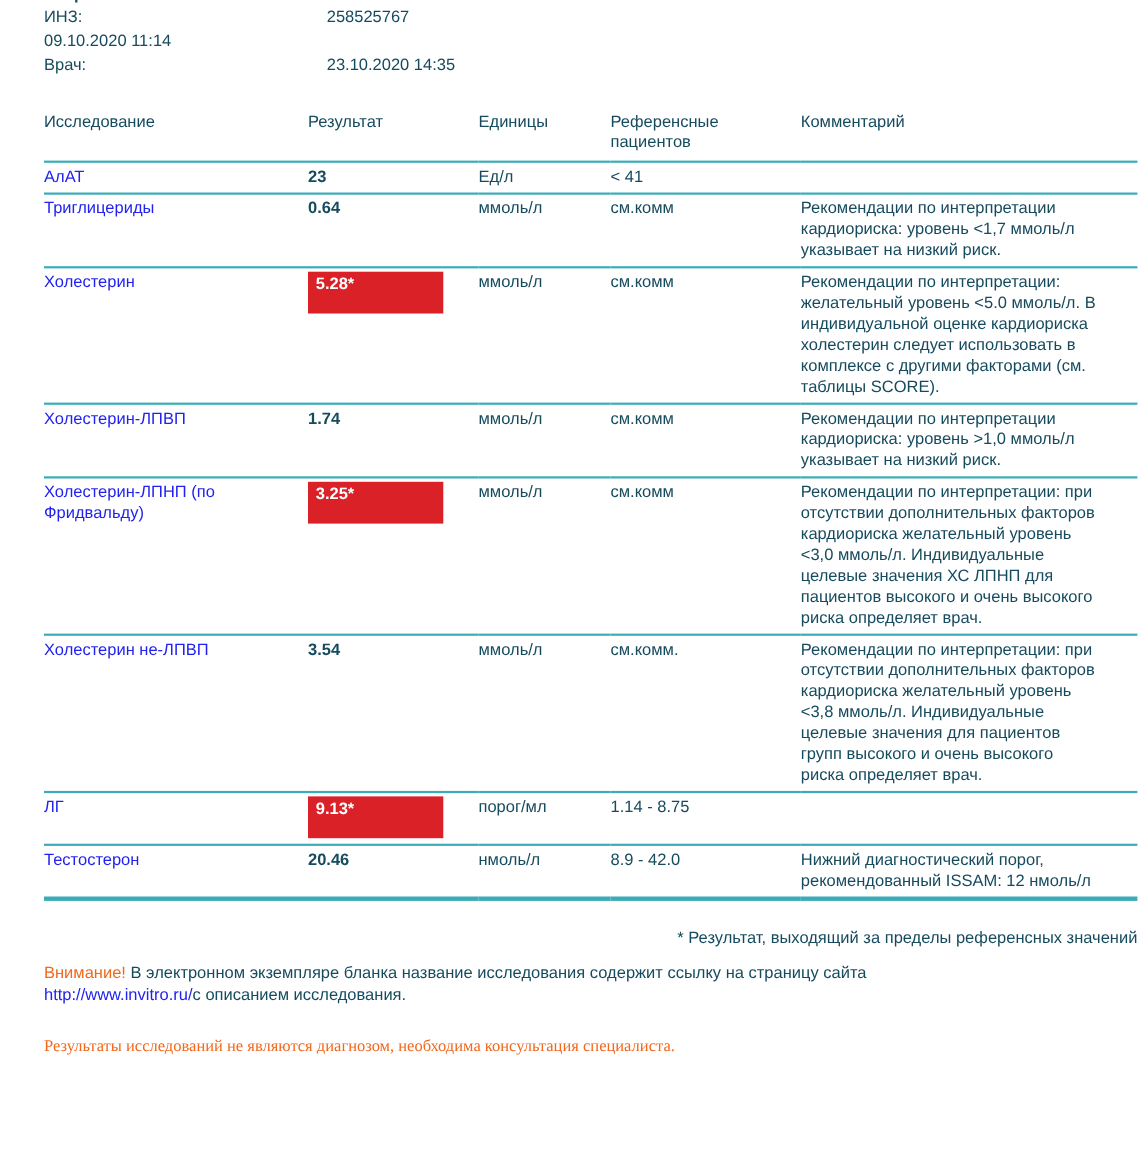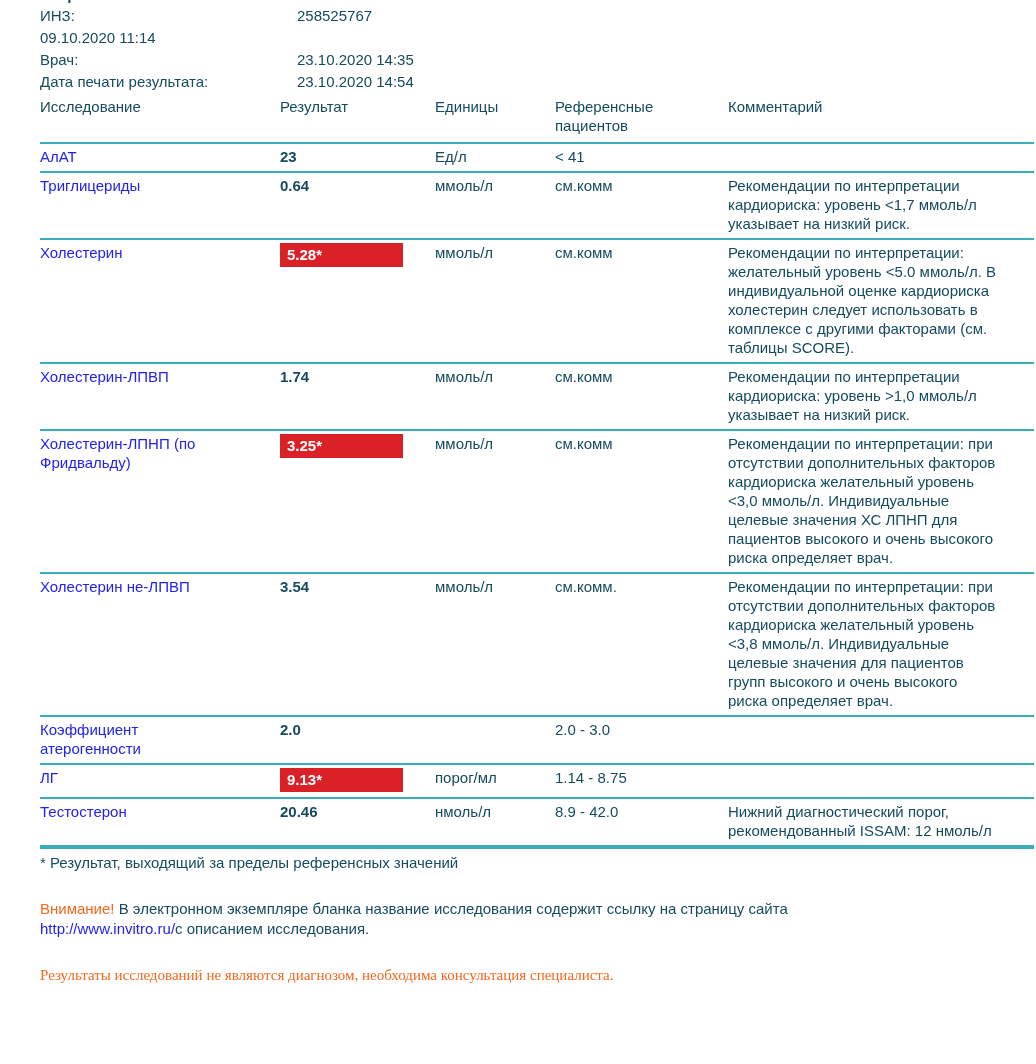--- a/index.html
+++ b/index.html
@@ -24,20 +24,21 @@
   .meta-clip .meta-row{margin-top:-16px;font-weight:bold;}
 
   .meta-row{display:flex;line-height:22px;}
   .meta-label{width:257px;flex:none;}
   .meta-value{flex:1;}
 
   table.results{
     width:100%;
     border-collapse:collapse;
     table-layout:fixed;
+    margin-top:26px;
   }
   table.results th{
     text-align:left;
     font-weight:normal;
     vertical-align:top;
     padding:4px 8px 7px 0;
     border-bottom:2px solid var(--line-teal);
     white-space:pre-line;
     line-height:19px;
   }
@@ -50,26 +51,26 @@
   }
   table.results tbody tr:last-child td{border-bottom-width:4px;}
 
   .test-link{color:var(--link-blue);text-decoration:none;cursor:pointer;}
   .result{font-weight:bold;}
   .result.highlight{
     display:inline-block;
     width:123px;
     background:var(--alert-red);
     color:#ffffff;
-    padding:2px 4px 3px 7px;
+    padding:2px 4px 17px 7px;
     line-height:19px;
   }
 
-  .footnote{margin-top:4px;line-height:19px;}
-  .warning{margin-top:27px;line-height:20px;}
+  .footnote{margin-top:24px;line-height:19px;text-align:right;}
+  .warning{margin-top:13px;line-height:20px;}
   .warning .orange{color:var(--orange);}
   .warning .link{color:var(--link-blue);text-decoration:none;cursor:pointer;}
   .disclaimer{margin-top:26px;line-height:20px;color:var(--orange);font-family:Liberation Serif, serif;}
 </style>
 </head>
 <body>
 
 <div class="page">
 
   <div class="meta-clip">
@@ -89,24 +90,20 @@
 
   <div class="meta-row">
     <span class="meta-value">09.10.2020 11:14</span>
   </div>
 
   <div class="meta-row">
     <span class="meta-label">Врач:</span>
     <span class="meta-value">23.10.2020 14:35</span>
   </div>
 
-  <div class="meta-row">
-    <span class="meta-label">Дата печати результата:</span>
-    <span class="meta-value">23.10.2020 14:54</span>
-  </div>
 </div>
 
   <table class="results">
     <colgroup>
       <col style="width:240px">
       <col style="width:155px">
       <col style="width:120px">
       <col style="width:173px">
       <col>
     </colgroup>
@@ -184,28 +181,20 @@
     <td>см.комм.</td>
     <td>Рекомендации по интерпретации: при
 отсутствии дополнительных факторов
 кардиориска желательный уровень
 &lt;3,8 ммоль/л. Индивидуальные
 целевые значения для пациентов
 групп высокого и очень высокого
 риска определяет врач.</td>
   </tr>
 
-  <tr>
-    <td><a class="test-link">Коэффициент
-атерогенности</a></td>
-    <td><span class="result">2.0</span></td>
-    <td></td>
-    <td>2.0 - 3.0</td>
-    <td></td>
-  </tr>
 
   <tr>
     <td><a class="test-link">ЛГ</a></td>
     <td><span class="result highlight">9.13*</span></td>
     <td>порог/мл</td>
     <td>1.14 - 8.75</td>
     <td></td>
   </tr>
 
   <tr>

